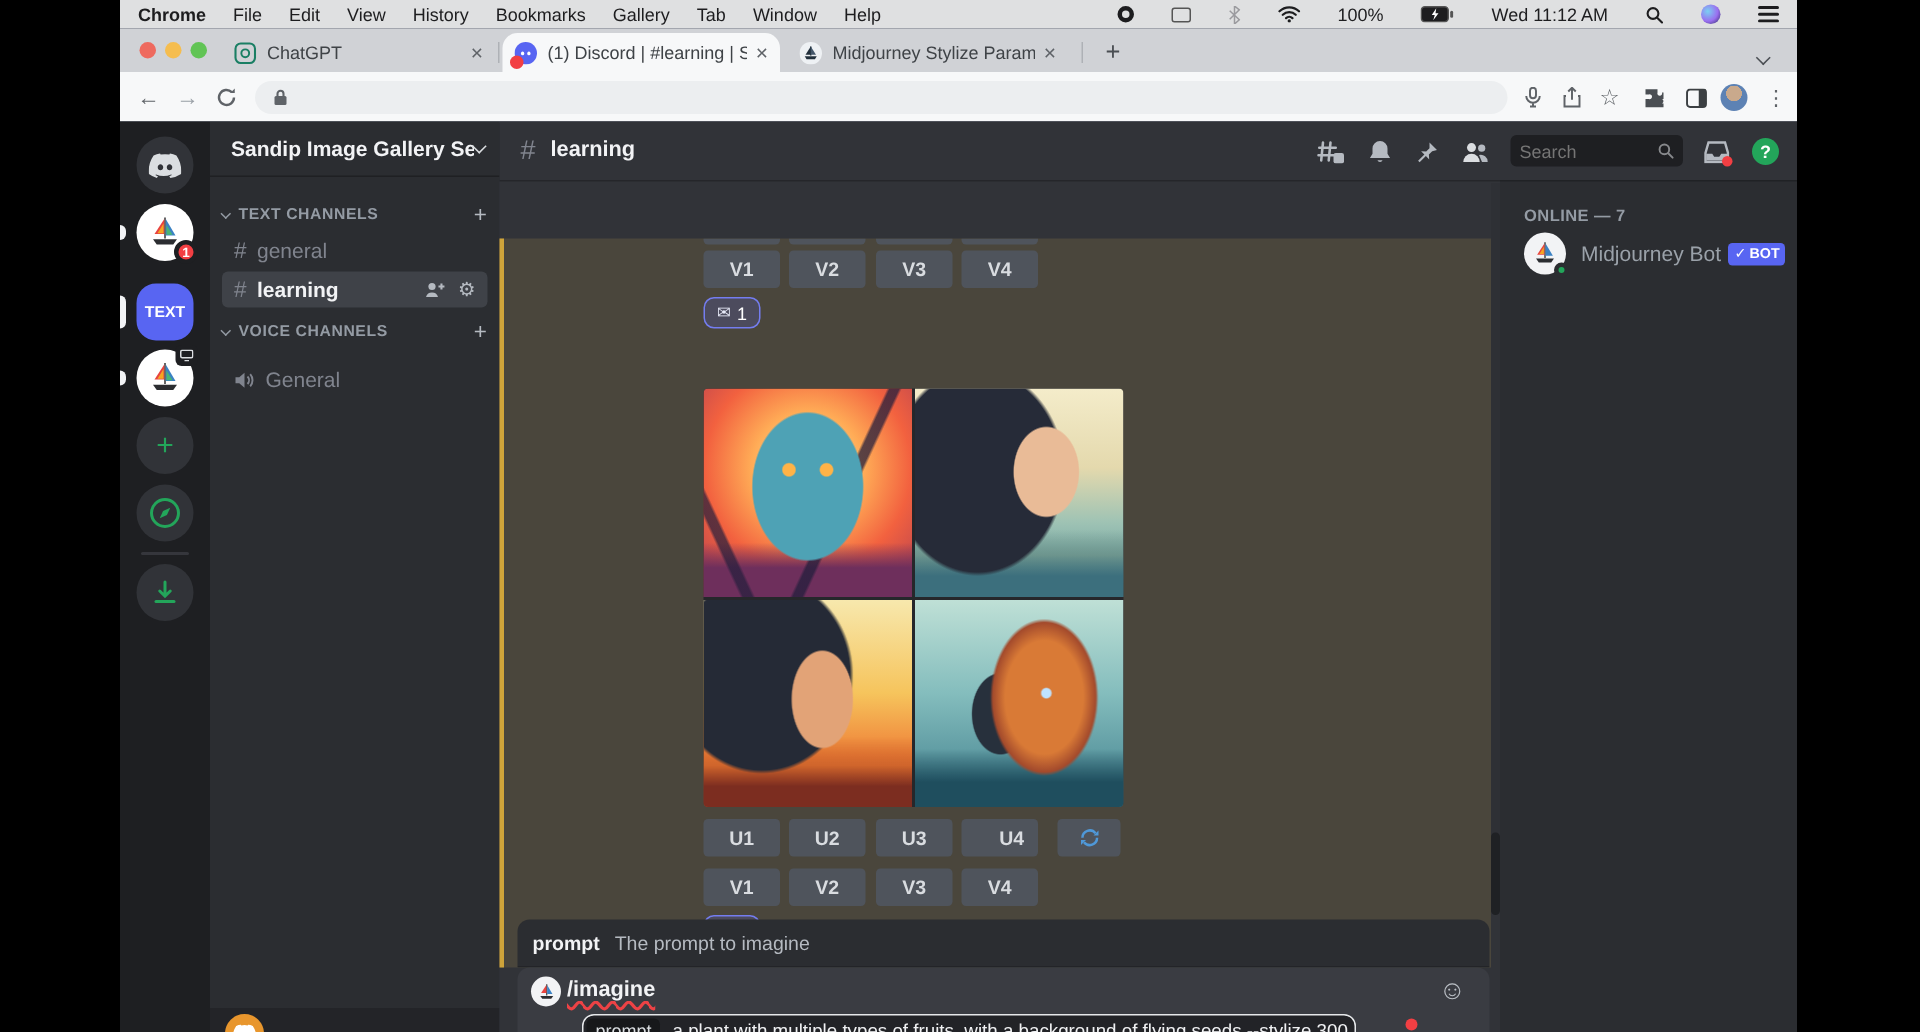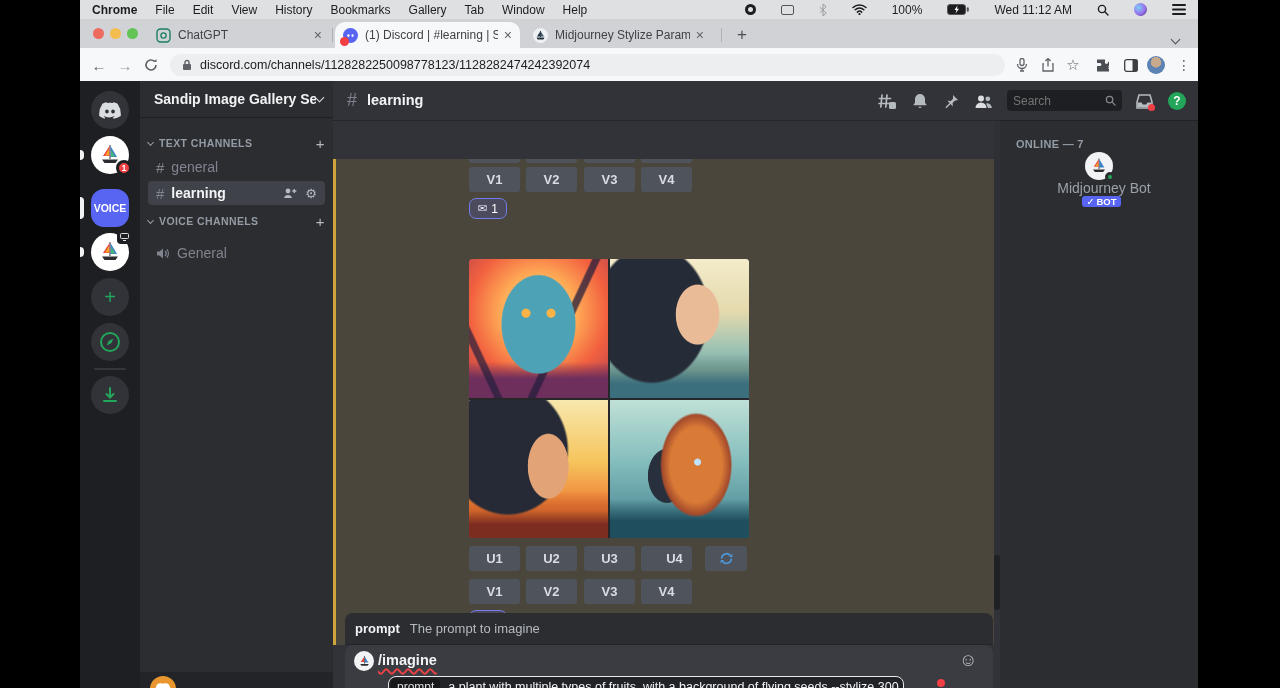--- a/index.html
+++ b/index.html
@@ -246,21 +246,20 @@
         <svg width="14" height="14" viewBox="0 0 14 14">
             <path d="M12 7a5 5 0 1 1-1.5-3.6" stroke="#5f6368" stroke-width="1.6" fill="none"></path>
             <path d="M12.5 1v3h-3z" fill="#5f6368"></path>
           </svg>
       </span>
       <div class="omnibox">
         <svg width="10" height="12" viewBox="0 0 10 12">
             <rect x="1" y="5" width="8" height="6" rx="1" fill="#5f6368"></rect>
             <path d="M3 5V3.5a2 2 0 0 1 4 0V5" stroke="#5f6368" stroke-width="1.4" fill="none"></path>
           </svg>
-        <span class="url">discord.com/channels/1128282250098778123/1128282474242392074</span>
       </div>
       <span class="tb-ic" style="left:932px;">
         <svg width="12" height="14" viewBox="0 0 12 14">
             <rect x="4" y="0.5" width="4" height="7" rx="2" fill="none" stroke="#5f6368" stroke-width="1.3"></rect>
             <path d="M1.5 6a4.5 4.5 0 0 0 9 0M6 10.5V13M4 13h4" stroke="#5f6368" stroke-width="1.3" fill="none"></path>
           </svg>
       </span>
       <span class="tb-ic" style="left:958px;">
         <svg width="12" height="14" viewBox="0 0 12 14">
             <path d="M6 0.5v8M3.5 3 6 .5 8.5 3" stroke="#5f6368" stroke-width="1.3" fill="none"></path>
@@ -302,21 +301,21 @@
               <path d="M11 6 7 12.5h4z" fill="#f5a623"></path>
               <path d="M12.5 3 19 14h-6.5z" fill="#3b82c4"></path>
               <path d="M13 7l4 6.5h-4z" fill="#49b675"></path>
               <path d="M4 16.5h16l-2.5 3.5h-11z" fill="#2b2d31"></path>
             </svg>
           <span class="badge-red">1</span>
         </div>
 
         <span class="rail-pill" style="top:116px;height:22px;"></span>
         <div class="rail-item" style="top:108px;background:#5865f2;border-radius:13px;color:#fff;font-size:10.5px;font-weight:bold;">
-          <span>VOICE</span>
+          <span>TEXT</span>
         </div>
 
         <span class="rail-pill" style="top:166px;height:10px;"></span>
         <div class="rail-item" style="top:152px;background:#fff;">
           <svg width="24" height="24" viewBox="0 0 24 24">
               <path d="M12 2v14" stroke="#333" stroke-width="1"></path>
               <path d="M11.5 3 5 13h6.5z" fill="#e8433f"></path>
               <path d="M11 6 7 12.5h4z" fill="#f5a623"></path>
               <path d="M12.5 3 19 14h-6.5z" fill="#3b82c4"></path>
               <path d="M13 7l4 6.5h-4z" fill="#49b675"></path>
@@ -521,21 +520,21 @@
             <span class="plabel">prompt</span>
             <span class="pval">a plant with multiple types of fruits, with a background of flying seeds --stylize 300</span>
           </div>
           <span class="reddot"></span>
         </div>
       </div>
 
       <div class="members">
         <div class="grouplabel">ONLINE — 7</div>
 
-        <div class="memberrow" style="top:32px;flex-direction:column;">
+        <div class="memberrow" style="top:32px;">
           <span class="avatar" style="background:#f2f3f5;">
             <svg width="18" height="18" viewBox="0 0 24 24">
                 <path d="M12 2v14" stroke="#333" stroke-width="1.2"></path>
                 <path d="M11.5 3 5 13h6.5z" fill="#e8433f"></path>
                 <path d="M11 6 7 12.5h4z" fill="#f5a623"></path>
                 <path d="M12.5 3 19 14h-6.5z" fill="#3b82c4"></path>
                 <path d="M4 16.5h16l-2.5 3.5h-11z" fill="#2b2d31"></path>
               </svg>
             <span class="status"></span>
           </span>

